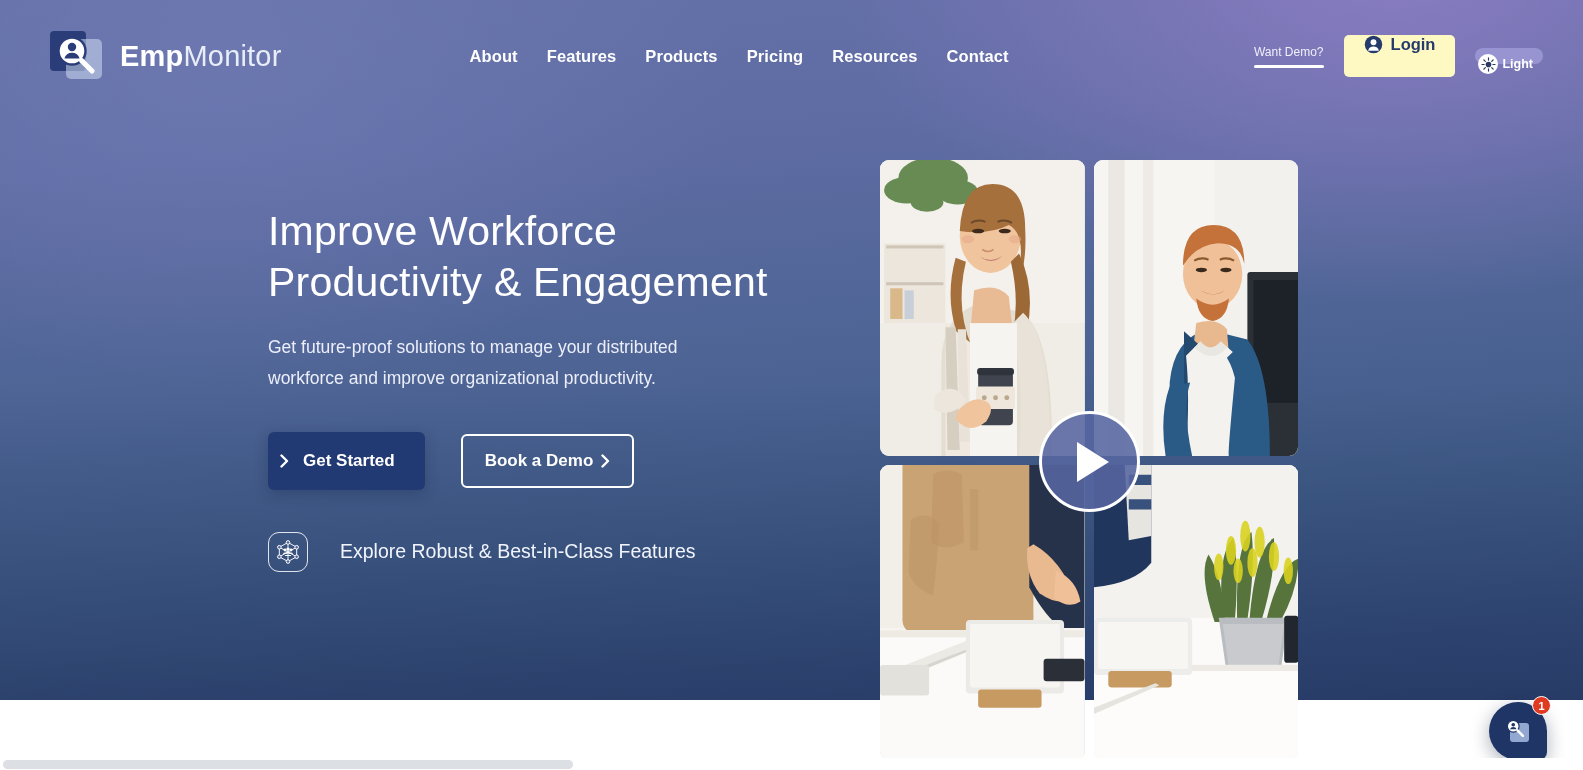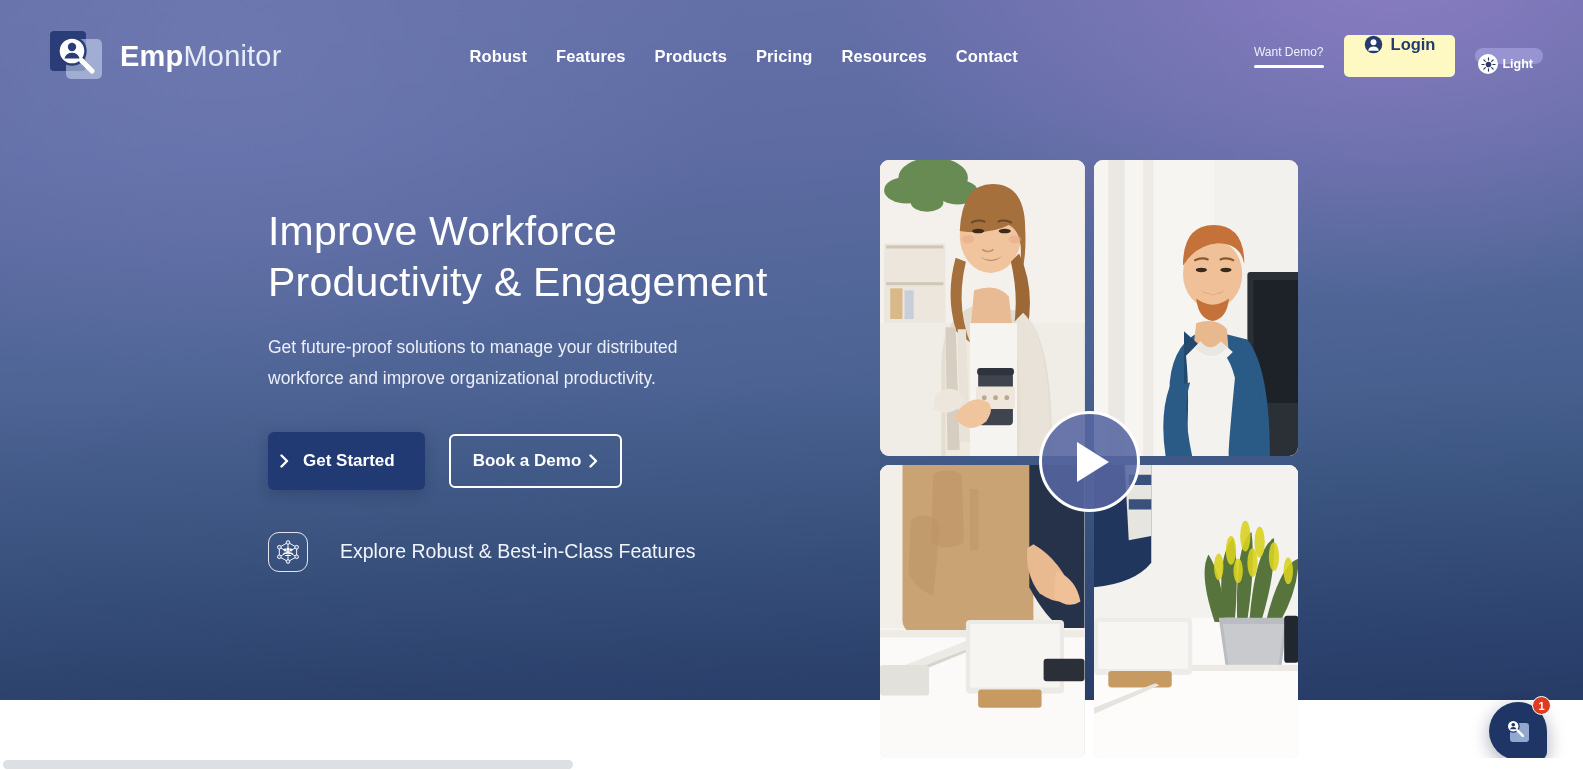--- a/index.html
+++ b/index.html
@@ -88,21 +88,21 @@
   .cta-row { margin-top: 38px; display: flex; align-items: center; gap: 24px; }
   .btn-primary {
     background: #223a73; color: #ffffff; border: none; border-radius: 6px;
     height: 58px; padding: 0 30px 0 12px; display: flex; align-items: center; gap: 14px;
     font-size: 17px; font-weight: 700; cursor: pointer; font-family: inherit;
     box-shadow: 0 4px 14px rgba(13,27,62,0.25);
   }
   .btn-ghost {
     background: transparent; color: #ffffff; border: 2px solid #ffffff; border-radius: 6px;
     height: 54px; padding: 0 22px; display: flex; align-items: center; gap: 8px;
-    font-size: 17px; font-weight: 700; cursor: pointer; font-family: inherit;
+    font-size: 17px; font-weight: 700; cursor: pointer; font-family: inherit; margin-left: 12px;
   }
   .explore-row { margin-top: 42px; display: flex; align-items: center; gap: 32px; cursor: pointer; }
   .explore-icon {
     width: 40px; height: 40px; border: 1.6px solid rgba(255,255,255,0.85);
     border-radius: 11px; display: flex; align-items: center; justify-content: center; flex: none;
   }
   .explore-label { color: #f2f4fc; font-size: 19.5px; white-space: nowrap; }
 
   
   .photo-grid {
@@ -172,21 +172,21 @@
           <circle cx="18" cy="18" r="13.5" fill="none" stroke="#2a3d78" stroke-width="2.4"></circle>
           <path d="M27.5 27.5 L38 38" stroke="#ffffff" stroke-width="5.2" stroke-linecap="round"></path>
         </svg>
       </div>
       <div class="logo-text">
         <span class="b">Emp</span><span class="l">Monitor</span>
       </div>
     </div>
 
     <nav class="nav">
-      <a href="#">Robust</a>
+      <a href="#">About</a>
       <a href="#">Features</a>
       <a href="#">Products</a>
       <a href="#">Pricing</a>
       <a href="#">Resources</a>
       <a href="#">Contact</a>
     </nav>
 
     <div class="header-right">
       <a href="#" class="demo-link">Want Demo?</a>
 

